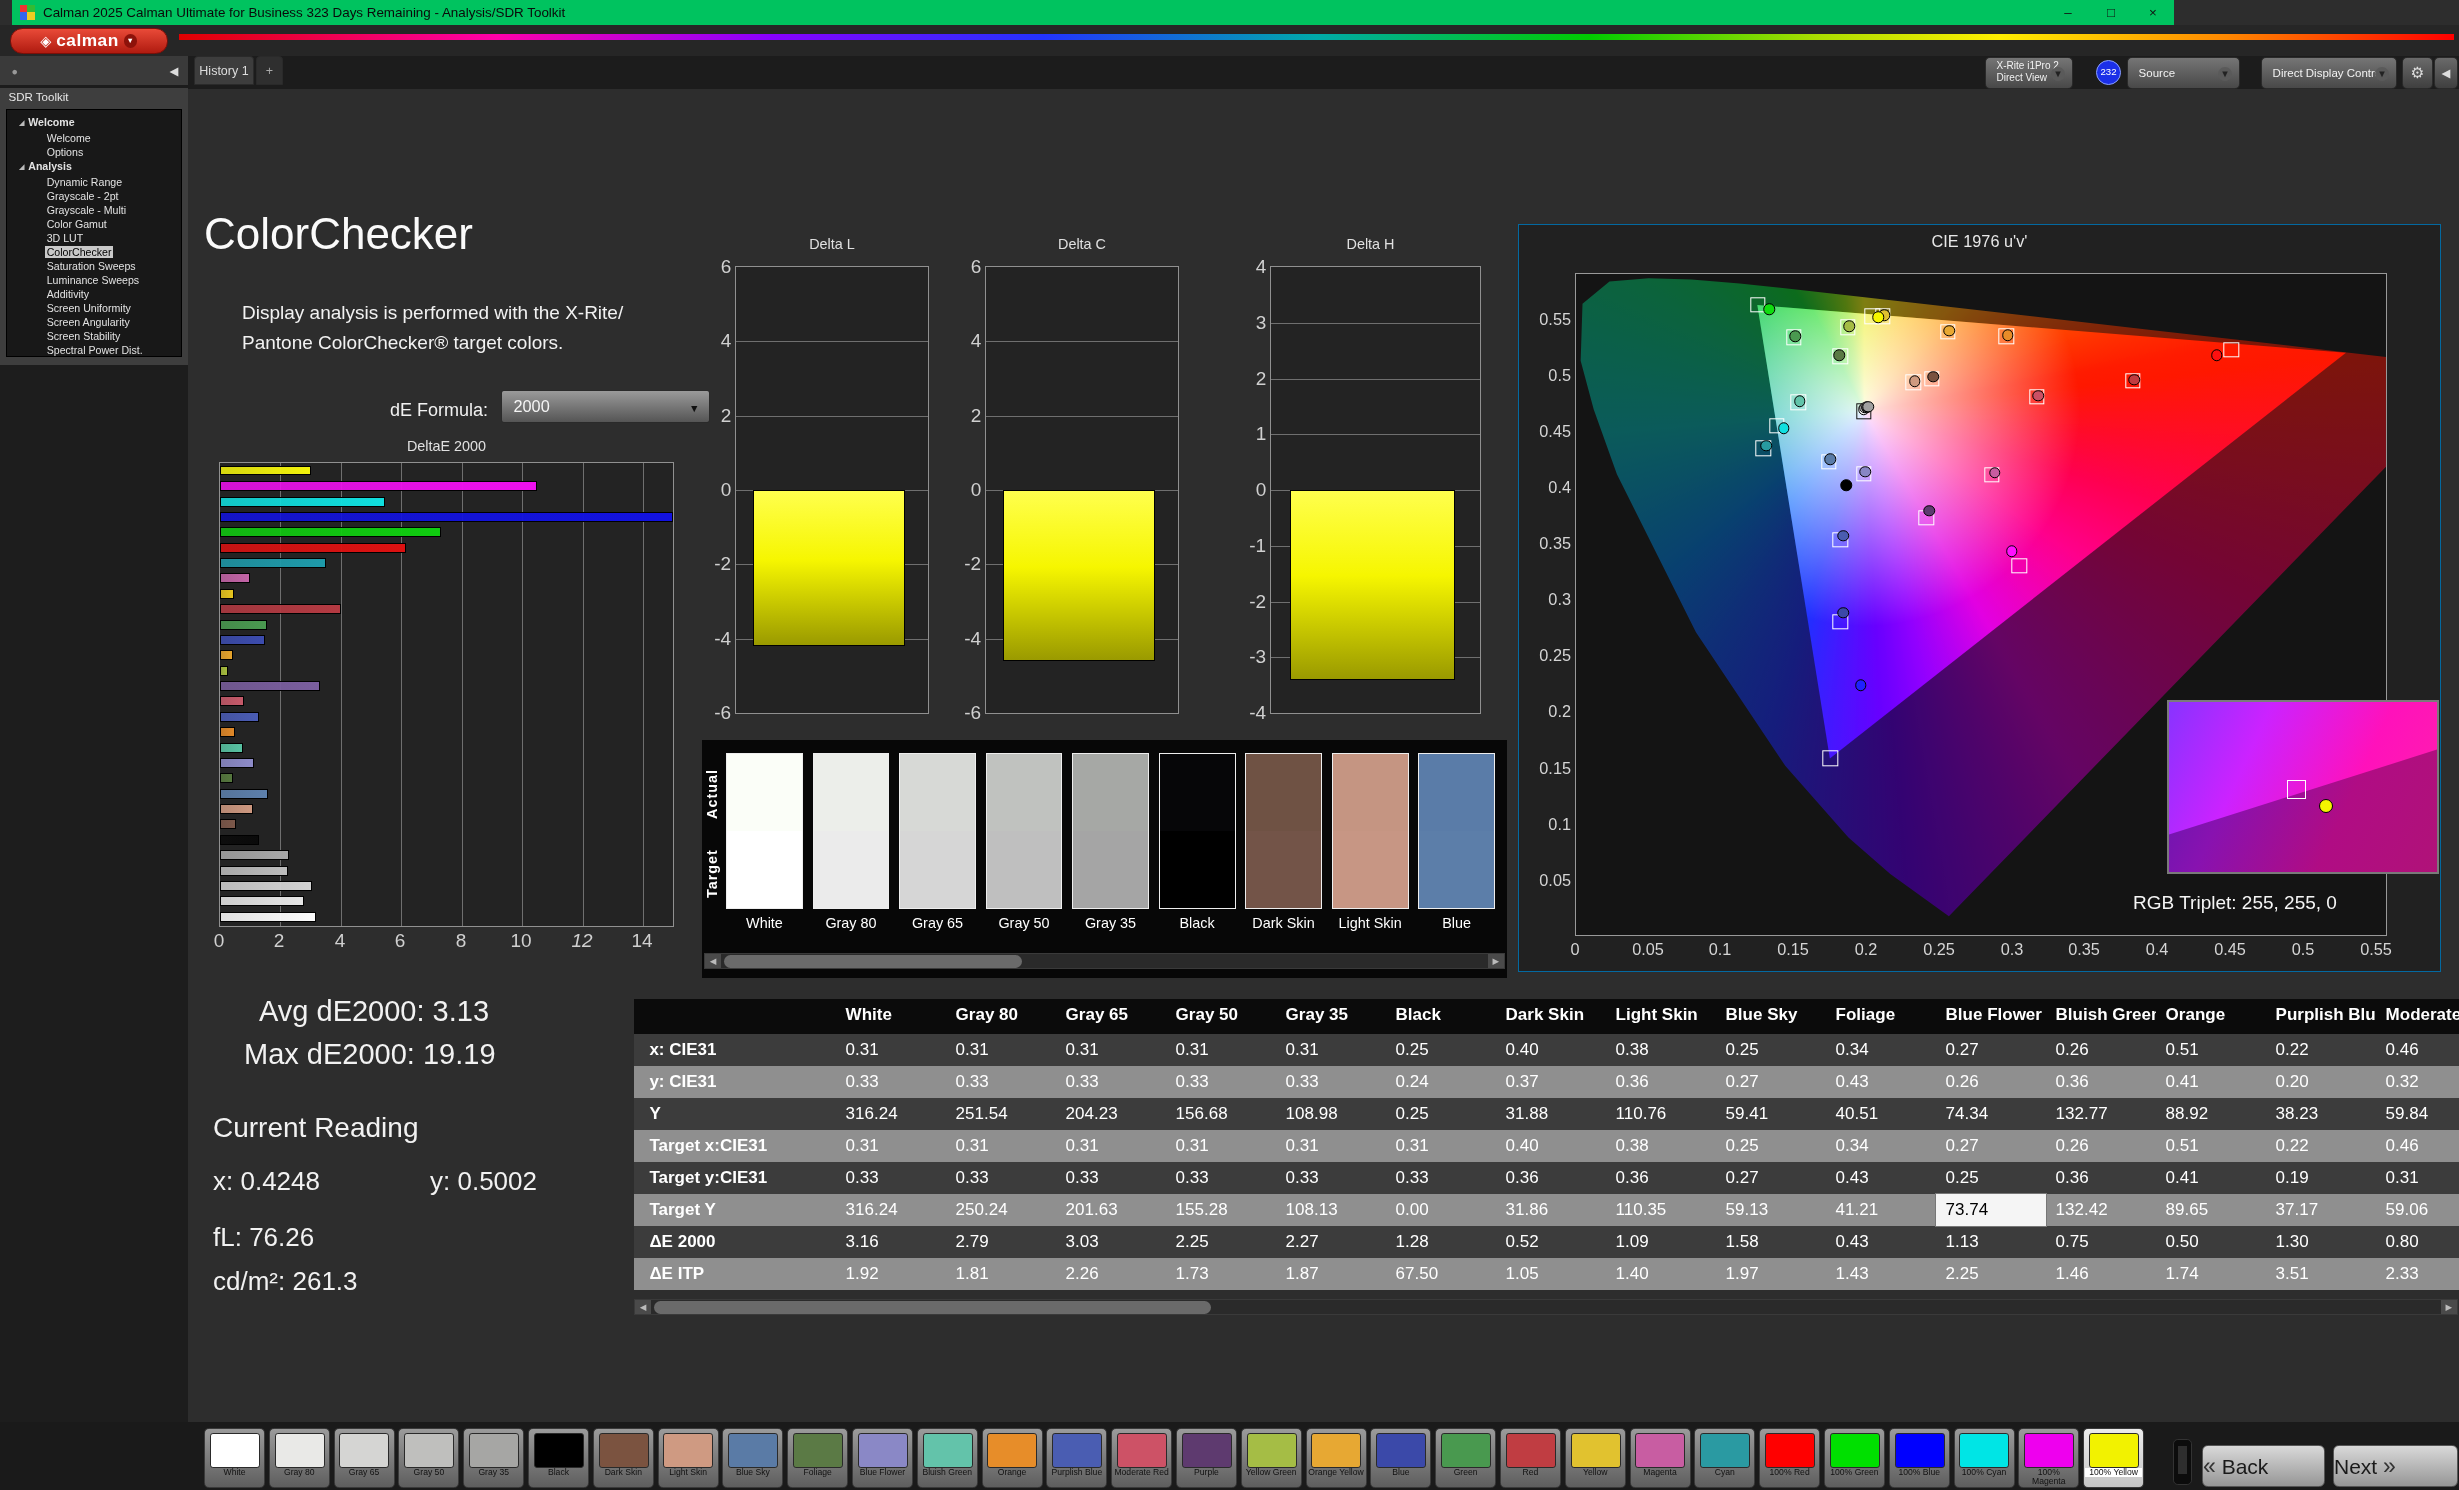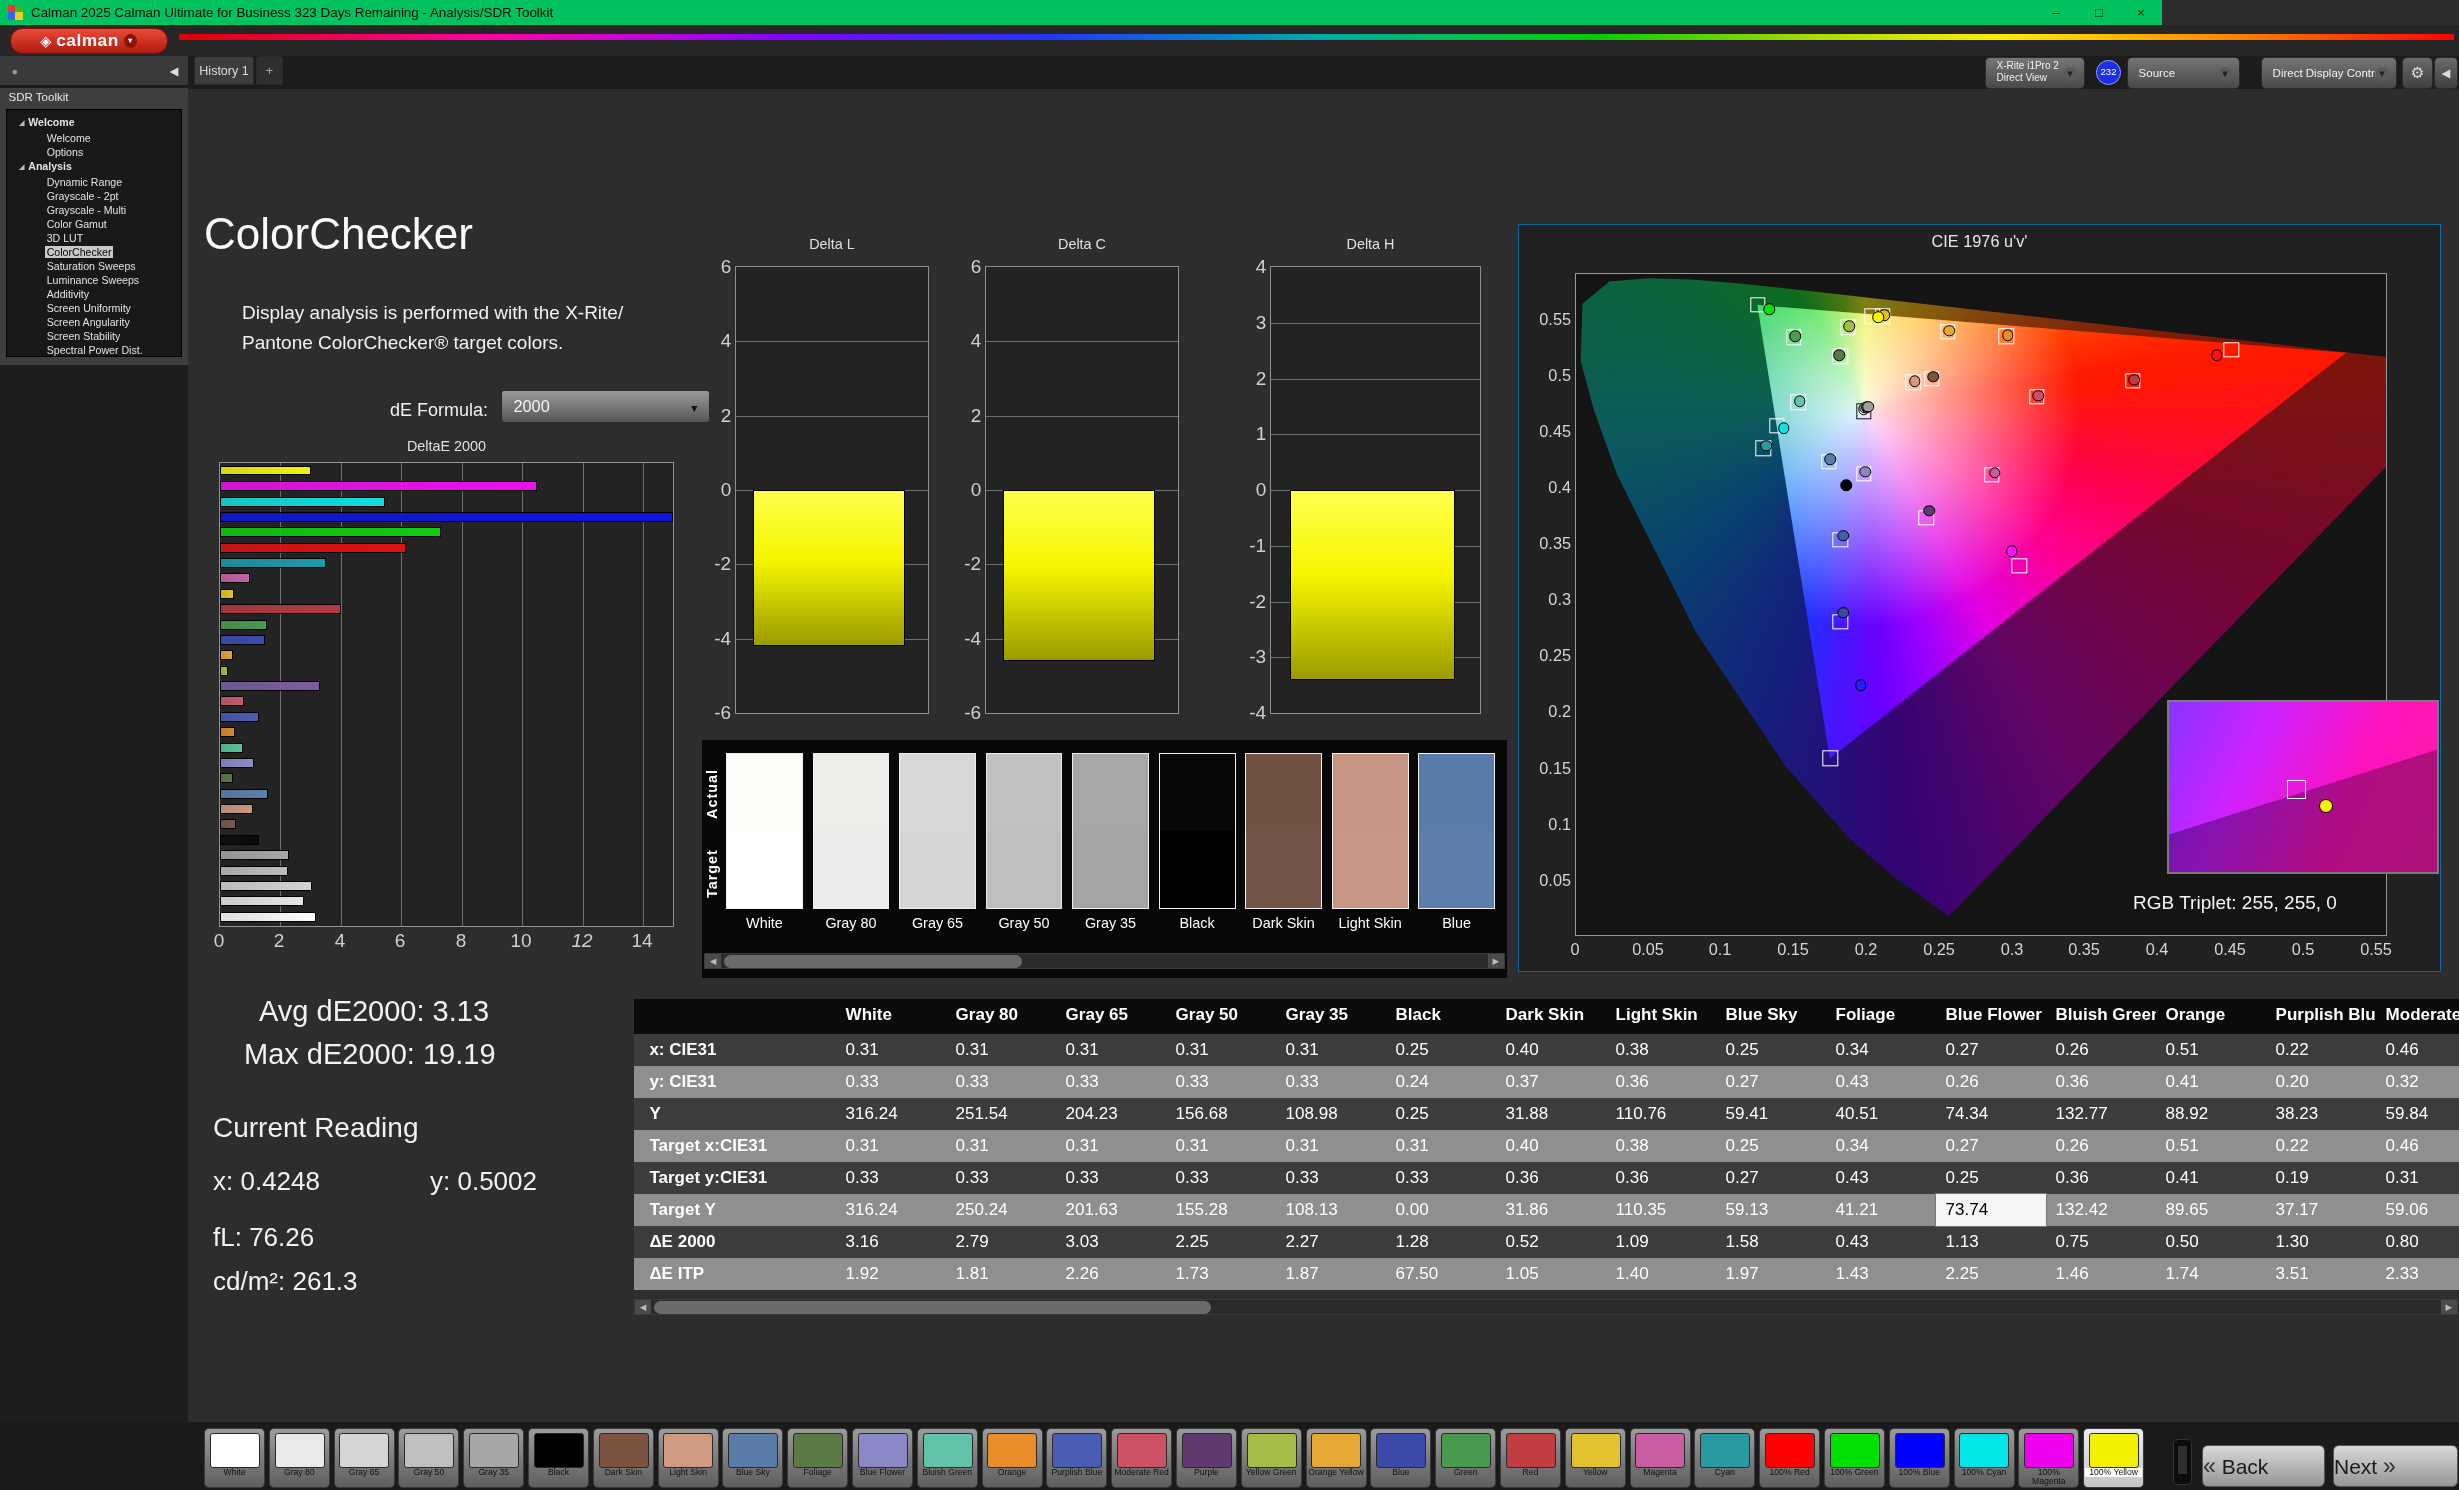--- a/index.html
+++ b/index.html
@@ -1,21 +1,21 @@
 <!DOCTYPE html>
 <html><head>
 <meta charset="utf-8">
 <style>
   * { margin:0; padding:0; box-sizing:border-box; }
   html,body { background:#111; }
   #app { position:relative; width:2459px; height:1491px; background:#2d2d2d;
          font-family:"Liberation Sans", sans-serif; overflow:hidden; color:#eee; }
 
   
-  .titlebar { position:absolute; left:0; top:0; width:2162px; height:25px; background:#00c35f; }
+  .titlebar { position:absolute; left:12px; top:0; width:2162px; height:25px; background:#00c35f; }
   .app-icon { position:absolute; left:7.7px; top:4.8px; width:15.4px; height:15.4px; display:grid;
               grid-template-columns:7.7px 7.7px; grid-template-rows:7.7px 7.7px; }
   .app-icon i { display:block; }
   .title-text { position:absolute; left:31px; top:0; line-height:25px; font-size:13.4px; color:#0a0a0a; }
   .winbtn { position:absolute; top:0; width:42px; height:25px; text-align:center; line-height:25px;
             font-size:13.4px; color:#111; }
   .winbtn.min { right:85px; } .winbtn.max { right:42px; } .winbtn.close { right:0; }
 
   
   .menubar { position:absolute; left:0; top:25px; width:2459px; height:31px; background:#262626; }
@@ -39,21 +39,21 @@
          text-align:center; line-height:29px; border-radius:3.8px 3.8px 0 0; border:1px solid #2a2a2a;}
   .tab.hist { left:194px; width:60px; }
   .tab.add  { left:256px; width:27px; background:#2f2f2f; color:#aaa; }
 
   .dd { position:absolute; top:1px; height:32px; border-radius:4.8px; border:1px solid #2a2a2a;
         background:linear-gradient(#757575,#484848); color:#f2f2f2; overflow:hidden; }
   .dd .stripe { position:absolute; left:0; top:0; bottom:0; width:4.8px; }
   .dd .txt { position:absolute; left:10.6px; top:1.9px; }
   .dd .caret { position:absolute; right:6.7px; top:8.6px; font-size:9.6px; color:#222;
                background:#5a5a5a; border-radius:50%; width:14.4px; height:14.4px; line-height:14.4px; text-align:center;}
-  .dd1 { left:1985px; width:100px; } .dd1 .txt { font-size:10px; line-height:12.5px; }
+  .dd1 { left:1985px; width:88px; } .dd1 .txt { font-size:10px; line-height:12.5px; }
   .dd2 { left:2127px; width:113px; } .dd2 .txt, .dd3 .txt { font-size:11.5px; line-height:27px; }
   .dd3 { left:2261px; width:136px; }
   .badge { position:absolute; left:2096px; top:3.8px; width:25px; height:25px; border-radius:50%;
            background:#1b2fe8; border:1.9px solid #8aa0ff; color:#fff; font-size:9.6px;
            text-align:center; line-height:21px; }
   .sqbtn { position:absolute; top:1px; height:32px; border-radius:4.8px; border:1px solid #2a2a2a;
            background:linear-gradient(#6a6a6a,#3f3f3f); color:#ddd; text-align:center; line-height:30px; }
   .gear-btn { left:2402px; width:31px; font-size:15.4px; }
   .collapse-btn { left:2434px; width:24px; font-size:11.5px; }
 

